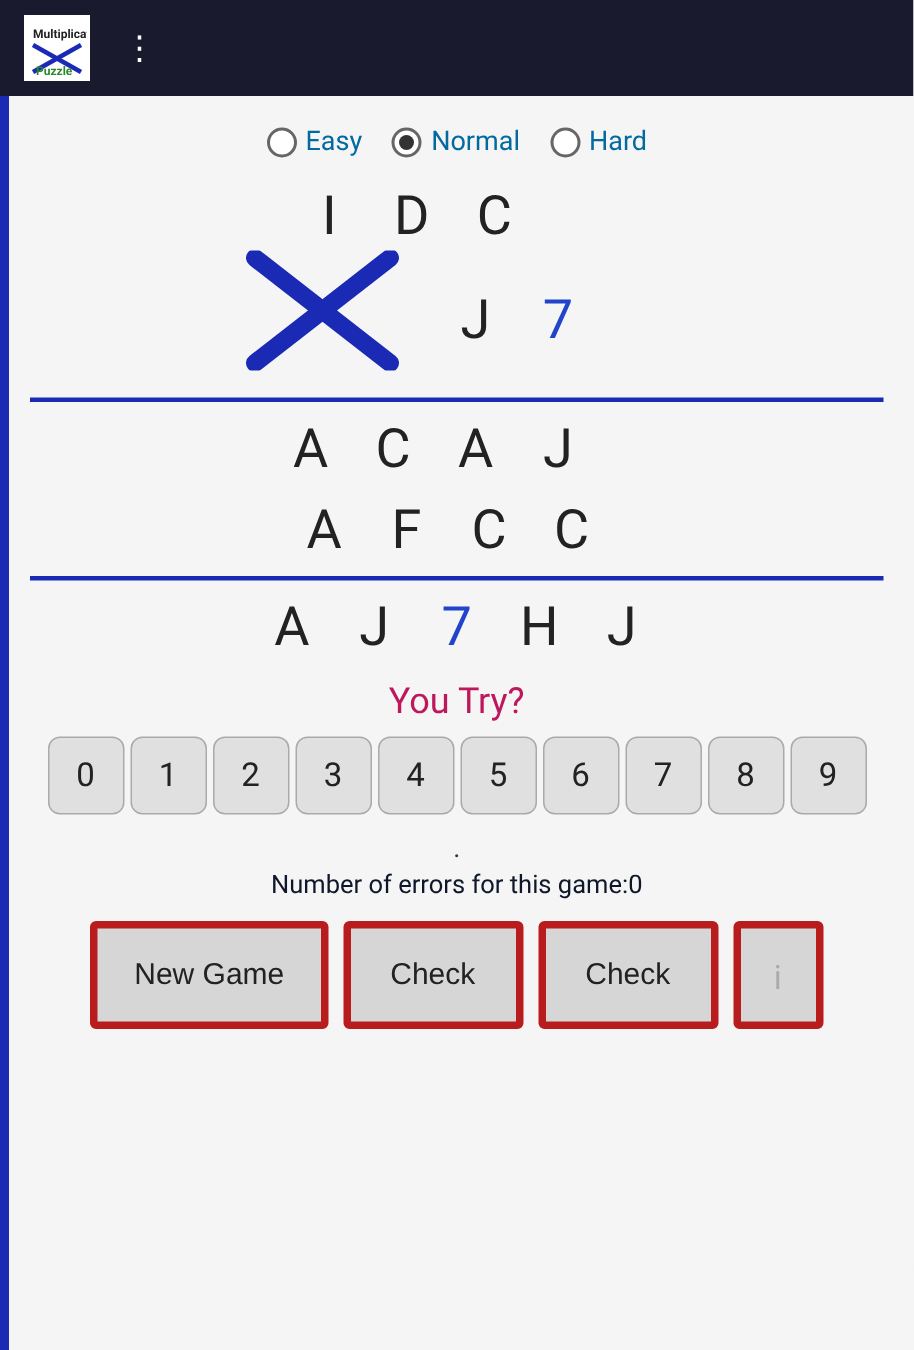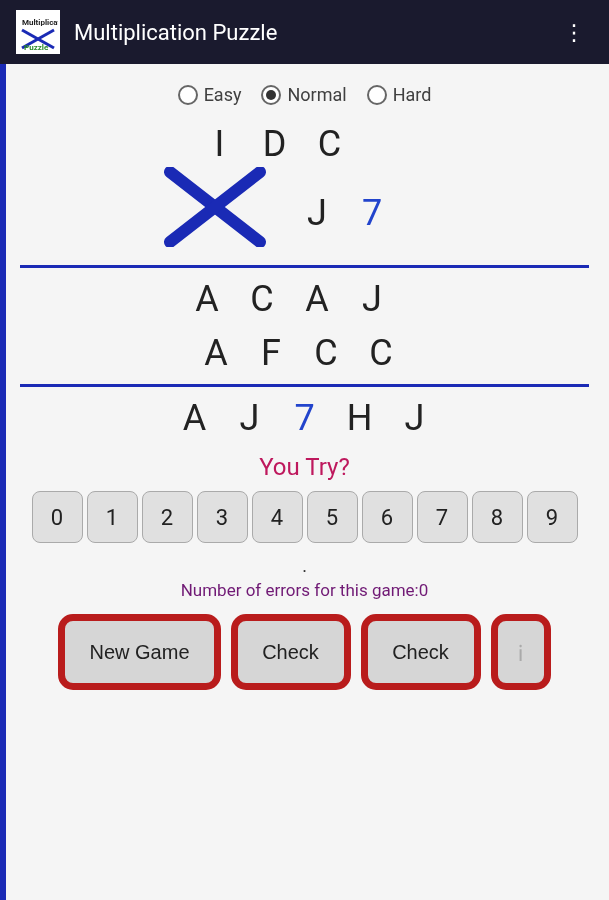--- a/index.html
+++ b/index.html
@@ -82,21 +82,21 @@
     }
     .radio-circle.selected::after {
       content: '';
       width: 10px;
       height: 10px;
       border-radius: 50%;
       background: #333;
     }
     .difficulty-label {
       font-size: 18px;
-      color: #404040;
+      color: #0369a1;
     }
 
     
     #puzzle-area {
       flex: 1;
       display: flex;
       flex-direction: column;
       align-items: center;
     }
 
@@ -197,36 +197,36 @@
     #dot-area {
       text-align: center;
       font-size: 18px;
       color: #333;
       margin-bottom: 4px;
     }
 
     
     #error-count {
       font-size: 17px;
-      color: #701a75;
+      color: #0f172a;
       margin-bottom: 14px;
     }
 
     
     #bottom-buttons {
       display: flex;
       gap: 10px;
       justify-content: flex-start;
       margin-bottom: 10px;
     }
     .action-btn {
       padding: 16px 24px;
       background: #d6d6d6;
-      border: 7px solid #b91c1c;
-      border-radius: 15px;
+      border: 5px solid #b91c1c;
+      border-radius: 4px;
       font-size: 20px;
       color: #222;
       cursor: pointer;
       min-width: 120px;
       text-align: center;
     }
     .action-btn.info-btn {
       min-width: 60px;
       padding: 16px 18px;
       color: #aaa;
@@ -251,21 +251,20 @@
 <div id="top-bar">
   <div id="app-icon">
     <svg width="40" height="40" viewBox="0 0 40 40">
       <rect width="40" height="40" fill="white"></rect>
       <text x="4" y="13" font-size="8" fill="#222" font-weight="bold">Multiplication</text>
       <line x1="4" y1="18" x2="36" y2="36" stroke="#1a2ab5" stroke-width="3"></line>
       <line x1="4" y1="36" x2="36" y2="18" stroke="#1a2ab5" stroke-width="3"></line>
       <text x="6" y="38" font-size="8" fill="#2a8a2a">Puzzle</text>
     </svg>
   </div>
-  <span id="app-title">Multiplication Puzzle</span>
   <span id="menu-icon">⋮</span>
 </div>
 
 <div id="main">
 
   <div id="difficulty-row">
     <div class="difficulty-option">
       <div class="radio-circle"></div>
       <span class="difficulty-label">Easy</span>
     </div>

